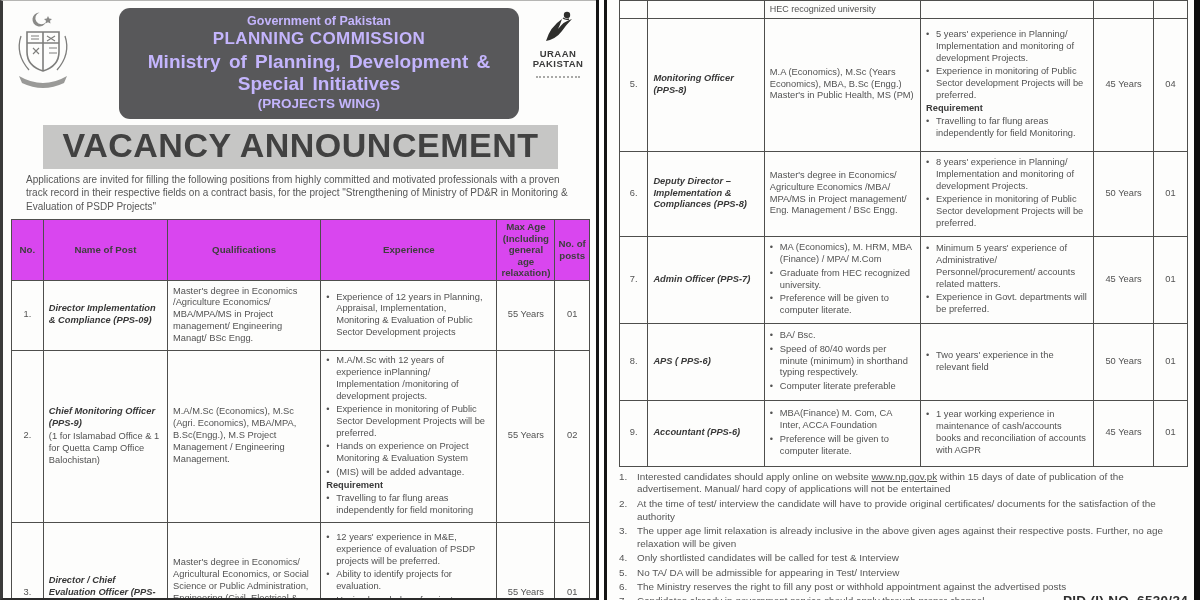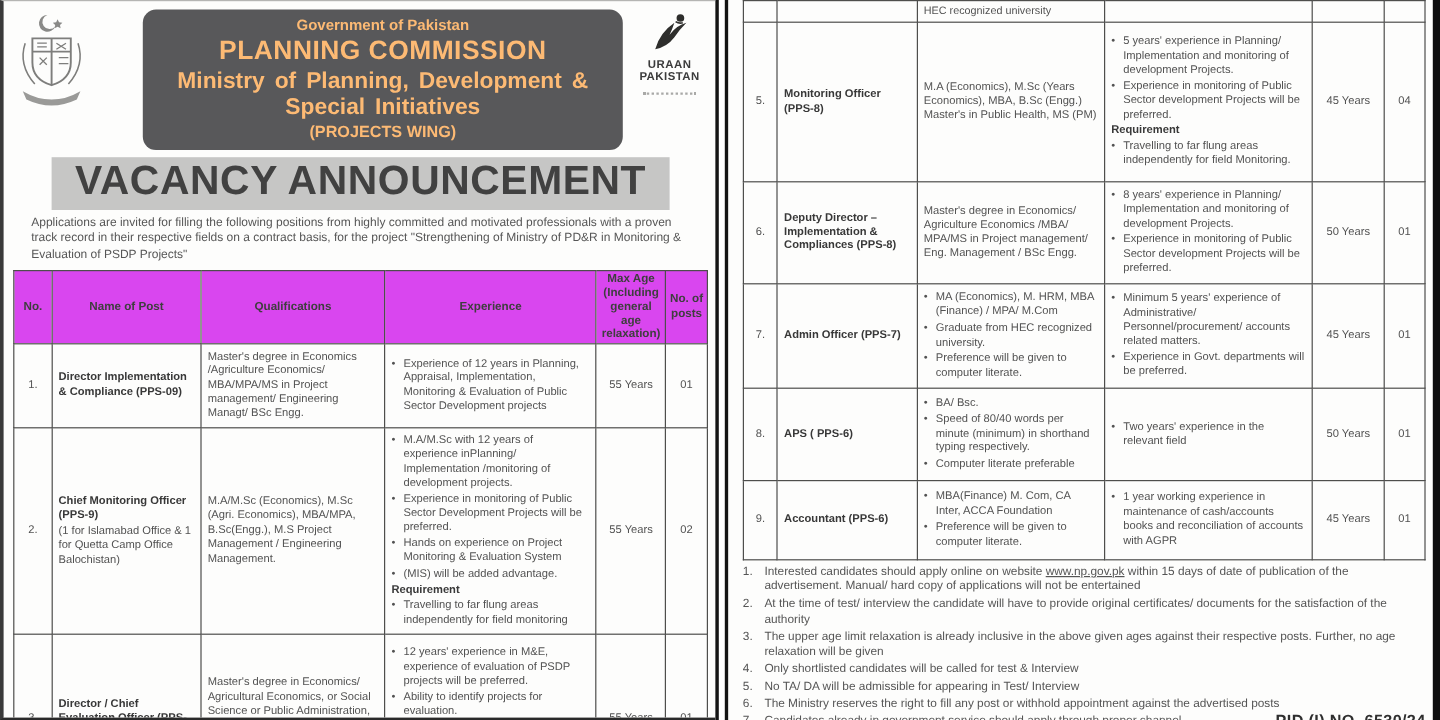--- a/index.html
+++ b/index.html
@@ -5,43 +5,43 @@
   html,body{margin:0;padding:0;background:#e8e8e6;}
   .page{width:1200px;height:600px;display:flex;background:#fbfbfa;font-family:"Liberation Sans",sans-serif;color:#4d4d4d;overflow:hidden;}
   .col{box-sizing:border-box;height:600px;overflow:hidden;position:relative;background:#fdfdfc;}
   .col-left{width:596px;border-left:3px solid #3a3a3a;border-top:1px solid #b5b5b3;border-bottom:2px solid #2a2a2a;padding:5px 6px 0 8px;}
   .divider{width:11px;height:600px;box-sizing:border-box;border-left:3px solid #141414;border-right:3px solid #141414;background:#fff;}
   .col-right{width:593px;border-right:6px solid #0e0e0e;padding:0 6px 0 12px;}
 
   
   .hdr{display:flex;align-items:flex-start;gap:7px;margin-top:2px;}
   .emblem{width:64px;flex:none;padding-top:4px;text-align:center;}
-  .band{flex:1;background:#58585a;color:#fdba74;text-align:center;border-radius:11px;padding:6px 4px 8px;margin-left:37px;}
+  .band{flex:1;background:#58585a;color:#c4b5fd;text-align:center;border-radius:11px;padding:6px 4px 8px;margin-left:37px;}
   .band .l1{font-size:12.5px;font-weight:bold;}
-  .band .l2{font-size:22px;font-weight:bold;letter-spacing:.4px;margin-top:1px;}
+  .band .l2{font-size:17px;font-weight:bold;letter-spacing:.4px;margin-top:1px;}
   .band .l3{font-size:19px;font-weight:bold;margin-top:2px;word-spacing:3px;}
   .band .l4{font-size:13.5px;font-weight:bold;margin-top:1px;}
   .uraan{width:64px;flex:none;text-align:center;padding-top:3px;}
   .uraan .t{font-size:9.5px;font-weight:bold;color:#3b3b3b;letter-spacing:.4px;line-height:1.08;}
   .uraan .tag{margin:2px auto 0;width:44px;border-bottom:2px dotted #a9a9a7;height:4px;}
 
   .banner-wrap{text-align:center;margin:6px 0 4px;}
   .banner{display:inline-block;background:#c6c6c5;color:#414141;font-weight:bold;font-size:34px;letter-spacing:.5px;padding:1px 20px 4px;}
 
   .intro{font-size:10px;line-height:1.33;margin:2px 15px 6px;color:#565656;}
 
   
   table{border-collapse:collapse;width:100%;table-layout:fixed;}
   td,th{border:1.3px solid #4e4e4c;vertical-align:middle;padding:3px 5px;font-size:9.3px;line-height:1.28;color:#525252;overflow:hidden;}
   th{background:#d946ef;font-weight:bold;font-size:9.7px;color:#3e3e3e;text-align:center;padding:1px 2px;line-height:1.2;}
   .c-no,.c-age,.c-posts{text-align:center;}
   .item{display:flex;gap:3px;margin:1.5px 0;}
   .item .bu{width:7px;flex:none;}
   .item.bold .tx,.item.bold .bu{font-weight:bold;color:#3a3a3a;}
-  .name-cell .item.bold .tx{font-weight:bold;color:#383838;}
+  .name-cell .item.bold .tx{font-weight:bold;color:#383838;font-style:italic;}
   #left-table tbody tr:nth-child(1){height:64px;}
   #left-table tbody tr:nth-child(2){height:168px;}
   #left-table tbody tr:nth-child(3){height:142px;}
   #left-table tbody tr:nth-child(4){height:34px;}
   #left-table tbody tr:nth-child(4) td{vertical-align:top;}
   #right-table tbody tr:nth-child(1){height:15px;}
   #right-table tbody tr:nth-child(1) td{padding:1px 5px;vertical-align:top;font-size:9px;}
   #right-table tbody tr:nth-child(2){height:133px;}
   #right-table tbody tr:nth-child(3){height:85px;}
   #right-table tbody tr:nth-child(4){height:87px;}

